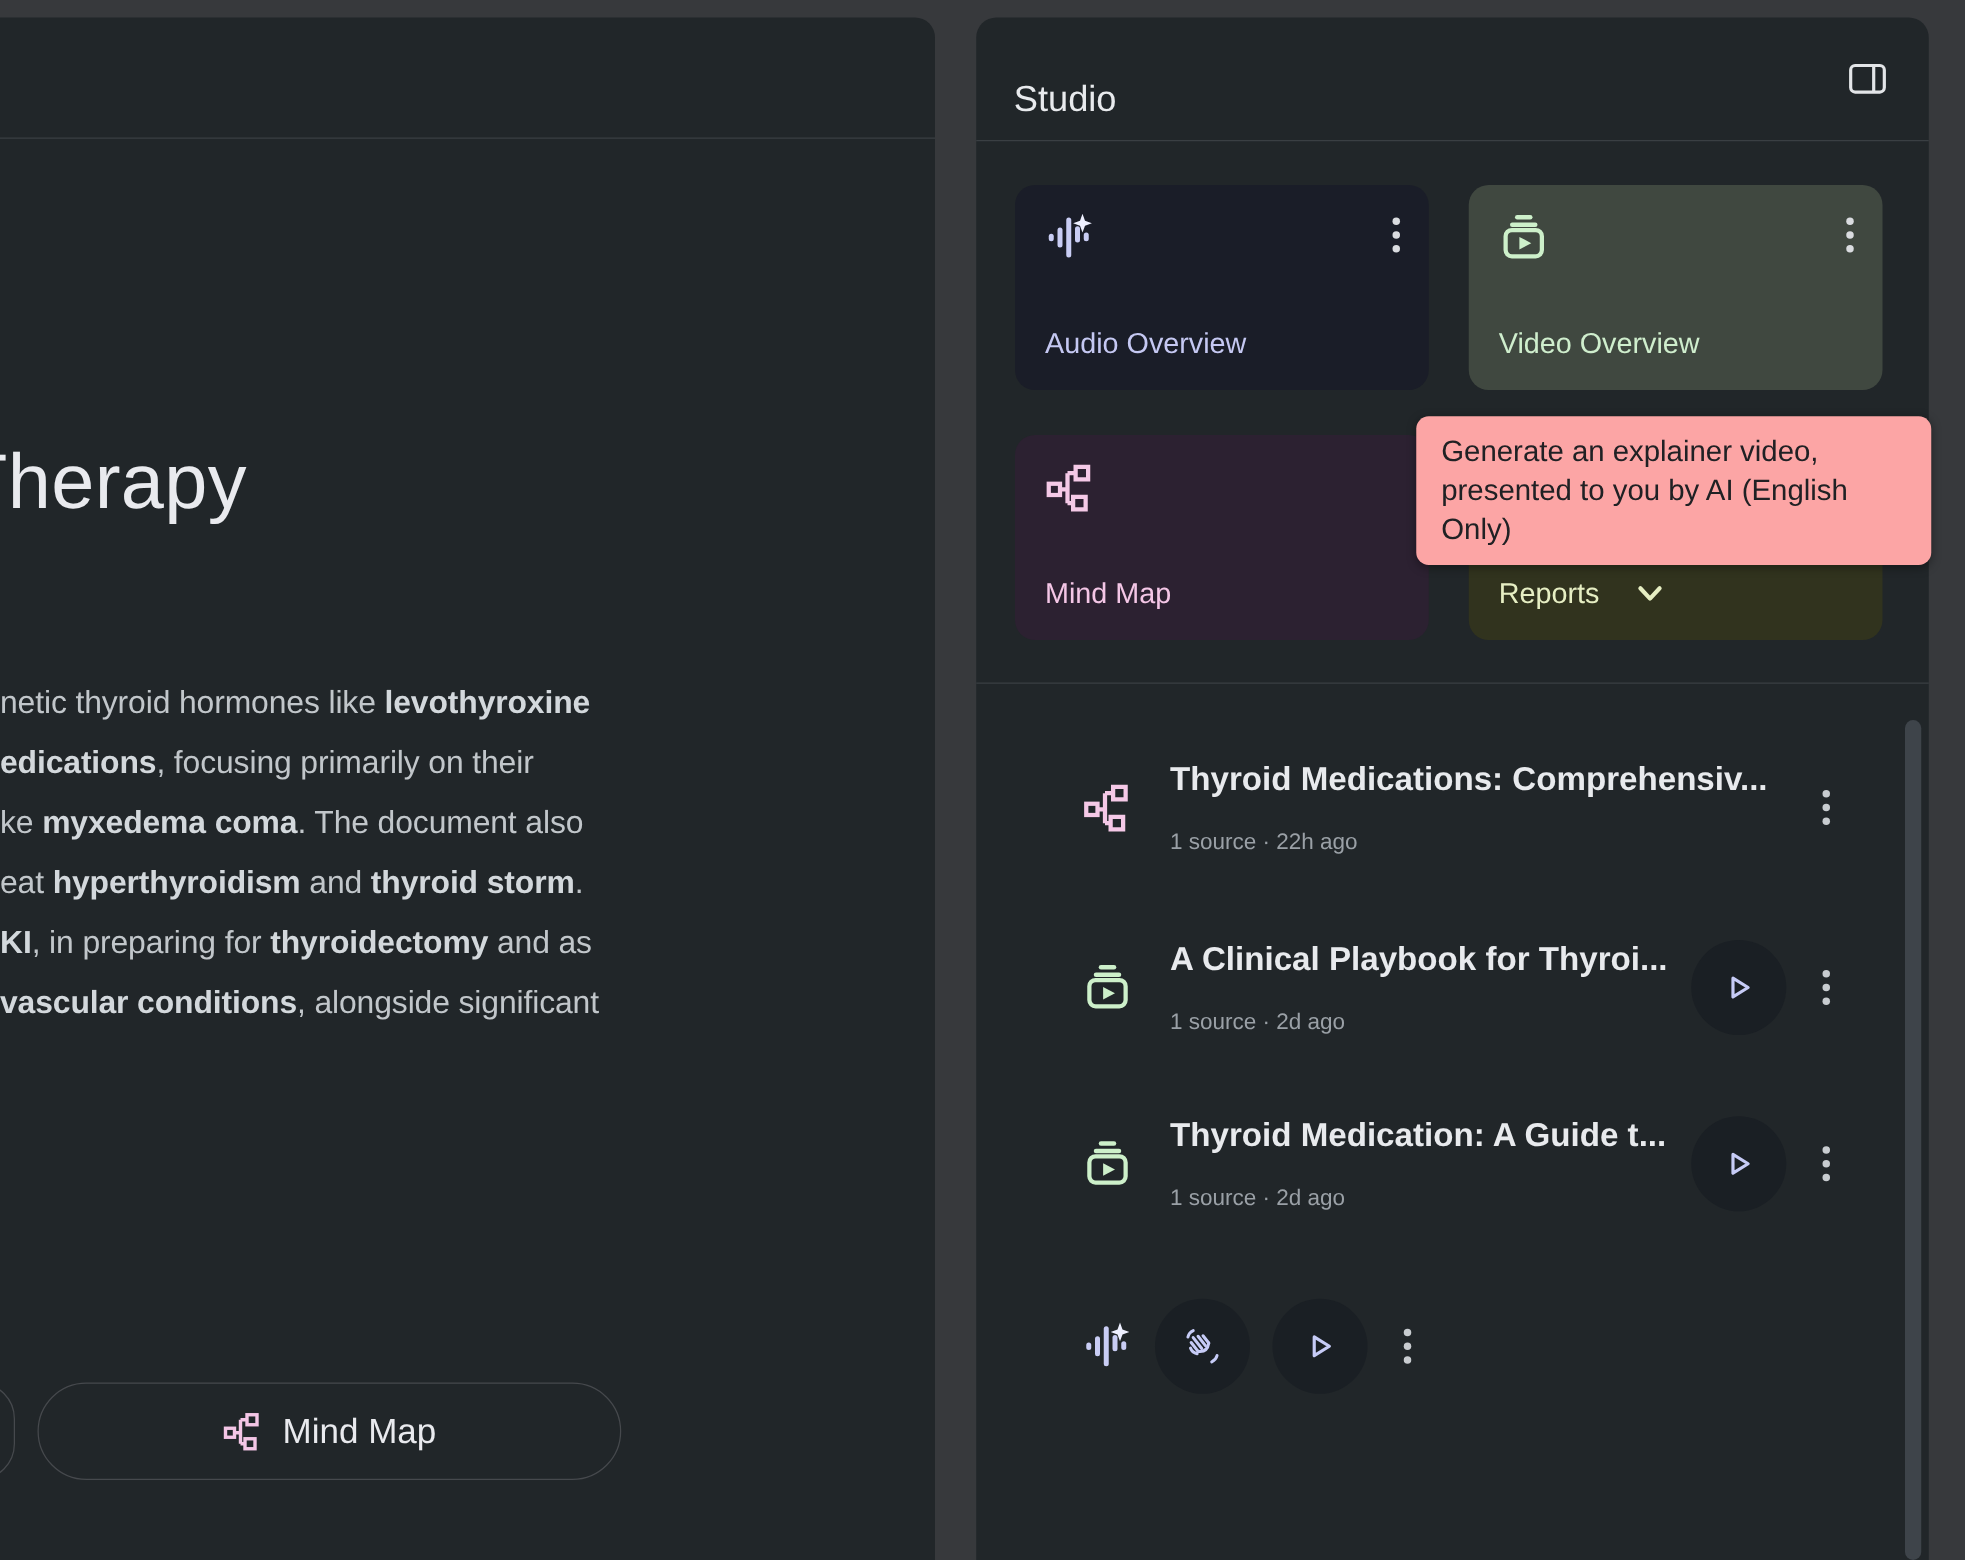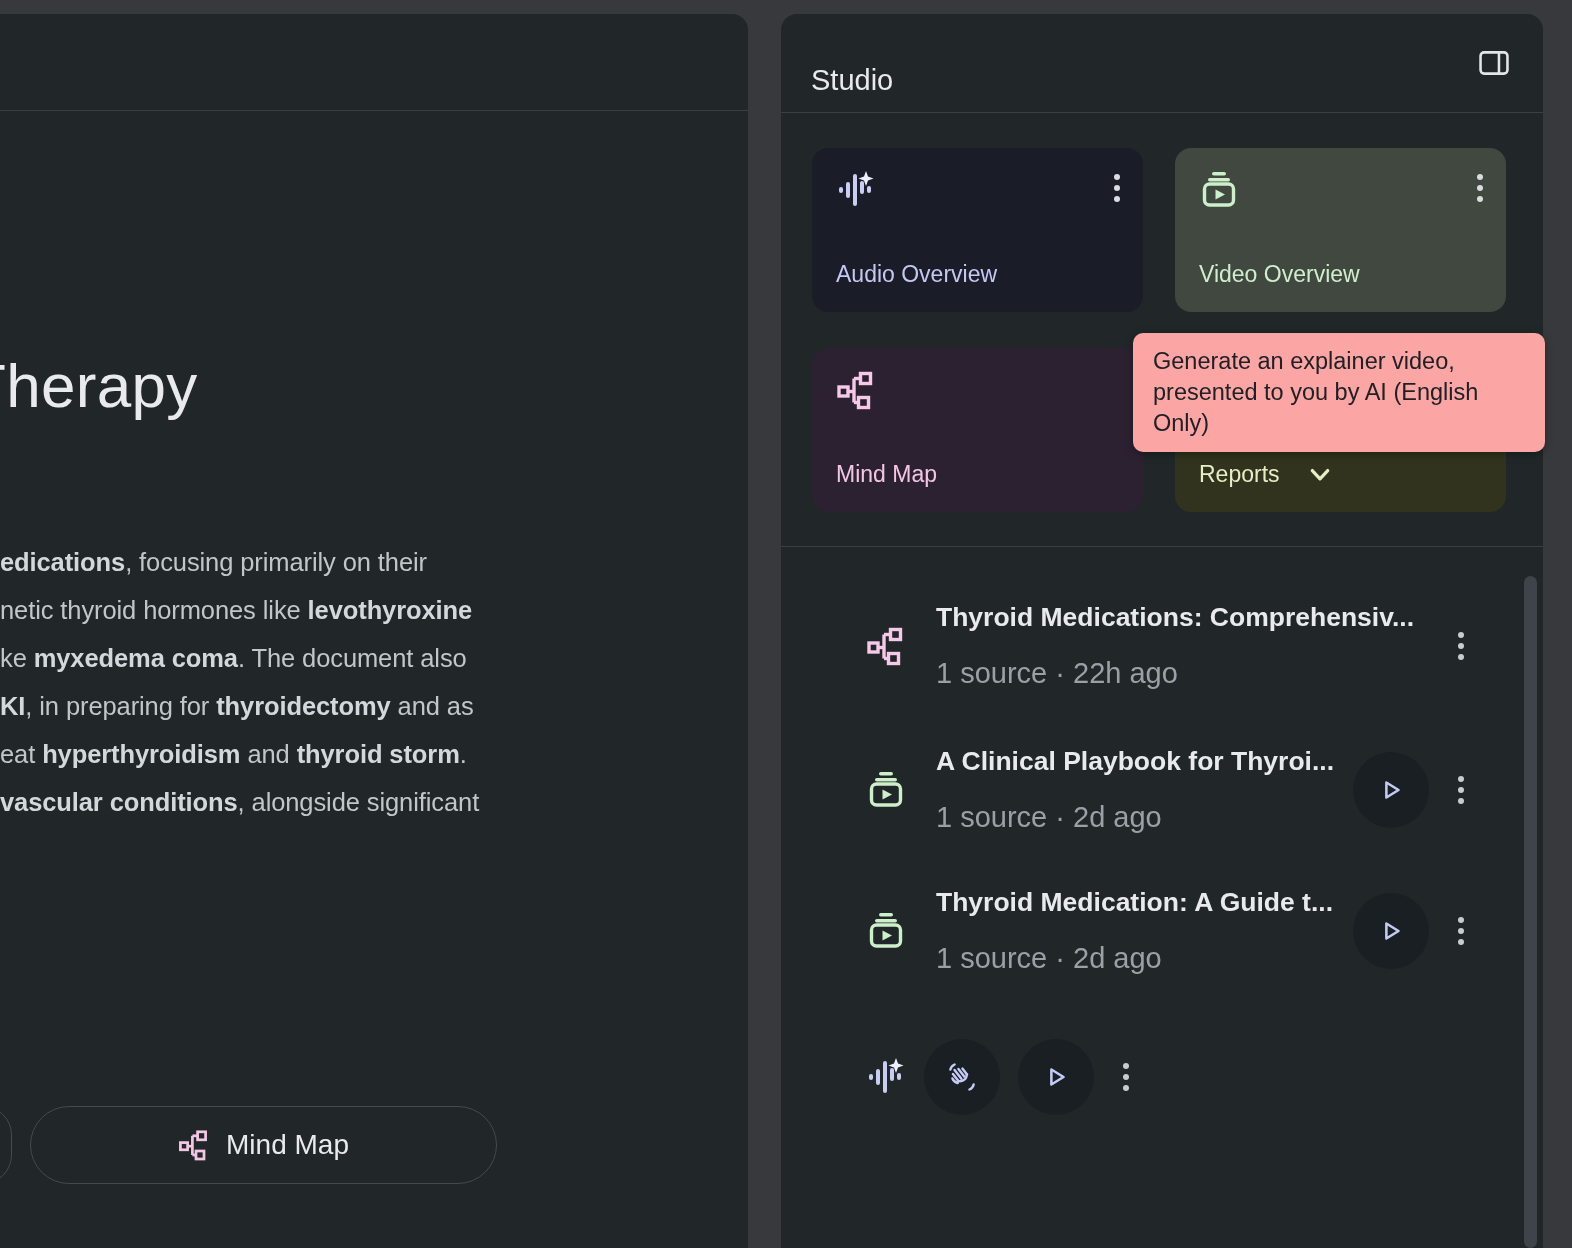--- a/index.html
+++ b/index.html
@@ -64,21 +64,21 @@
   }
 
   .row {
     position:absolute; left:0; right:0; height:112px;
     display:flex; align-items:center; padding-left:85px; cursor:pointer;
   }
   #row-0 { top:576px; } #row-1 { top:720px; } #row-2 { top:861px; } #row-3 { top:1007px; }
   .row .r-icon { flex:0 0 auto; width:40px; }
   .row .r-text { flex:1 1 auto; margin-left:30px; min-width:0; }
   .row .r-title { font-size:26.5px; font-weight:700; color:#e8eaed; white-space:nowrap; }
-  .row .r-meta { font-size:29px; color:#9aa0a6; margin-top:24px; white-space:nowrap; }
+  .row .r-meta { font-size:18px; color:#9aa0a6; margin-top:24px; white-space:nowrap; }
   .circle-btn {
     flex:0 0 auto; width:76px; height:76px; border-radius:50%;
     background:#1a1f24; display:flex; align-items:center; justify-content:center;
     margin-left:18px; cursor:pointer;
   }
   .row .r-kebab { flex:0 0 auto; margin-left:24px; margin-right:74px; padding:4px; cursor:pointer; }
 
   .scroll-thumb {
     position:absolute; left:743px; top:562px; width:13px; height:672px;
     background:#3e444a; border-radius:7px;
@@ -87,25 +87,25 @@
 </style>
 </head>
 <body>
 
 <div id="left-panel" class="panel">
   <div class="lp-header-divider"></div>
 
   <div class="lp-title">Therapy</div>
 
   <div class="lp-paragraph">
+    <div class="line"><span>netic thyroid hormones like </span><span class="b">levothyroxine</span></div>
     <div class="line"><span class="b">edications</span><span>, focusing primarily on their</span></div>
-    <div class="line"><span>netic thyroid hormones like </span><span class="b">levothyroxine</span></div>
     <div class="line"><span>ke </span><span class="b">myxedema coma</span><span>. The document also</span></div>
+    <div class="line"><span>eat </span><span class="b">hyperthyroidism</span><span> and </span><span class="b">thyroid storm</span><span>.</span></div>
     <div class="line"><span class="b">KI</span><span>, in preparing for </span><span class="b">thyroidectomy</span><span> and as</span></div>
-    <div class="line"><span>eat </span><span class="b">hyperthyroidism</span><span> and </span><span class="b">thyroid storm</span><span>.</span></div>
     <div class="line"><span class="b">vascular conditions</span><span>, alongside significant</span></div>
   </div>
 
   <div id="lp-partial-btn" class="pill-btn"></div>
 
   <div id="lp-mindmap-btn" class="pill-btn">
     <span style="color:#f4c6e6">
         <svg width="32" height="32">
           <use href="#u"></use>
         </svg>

